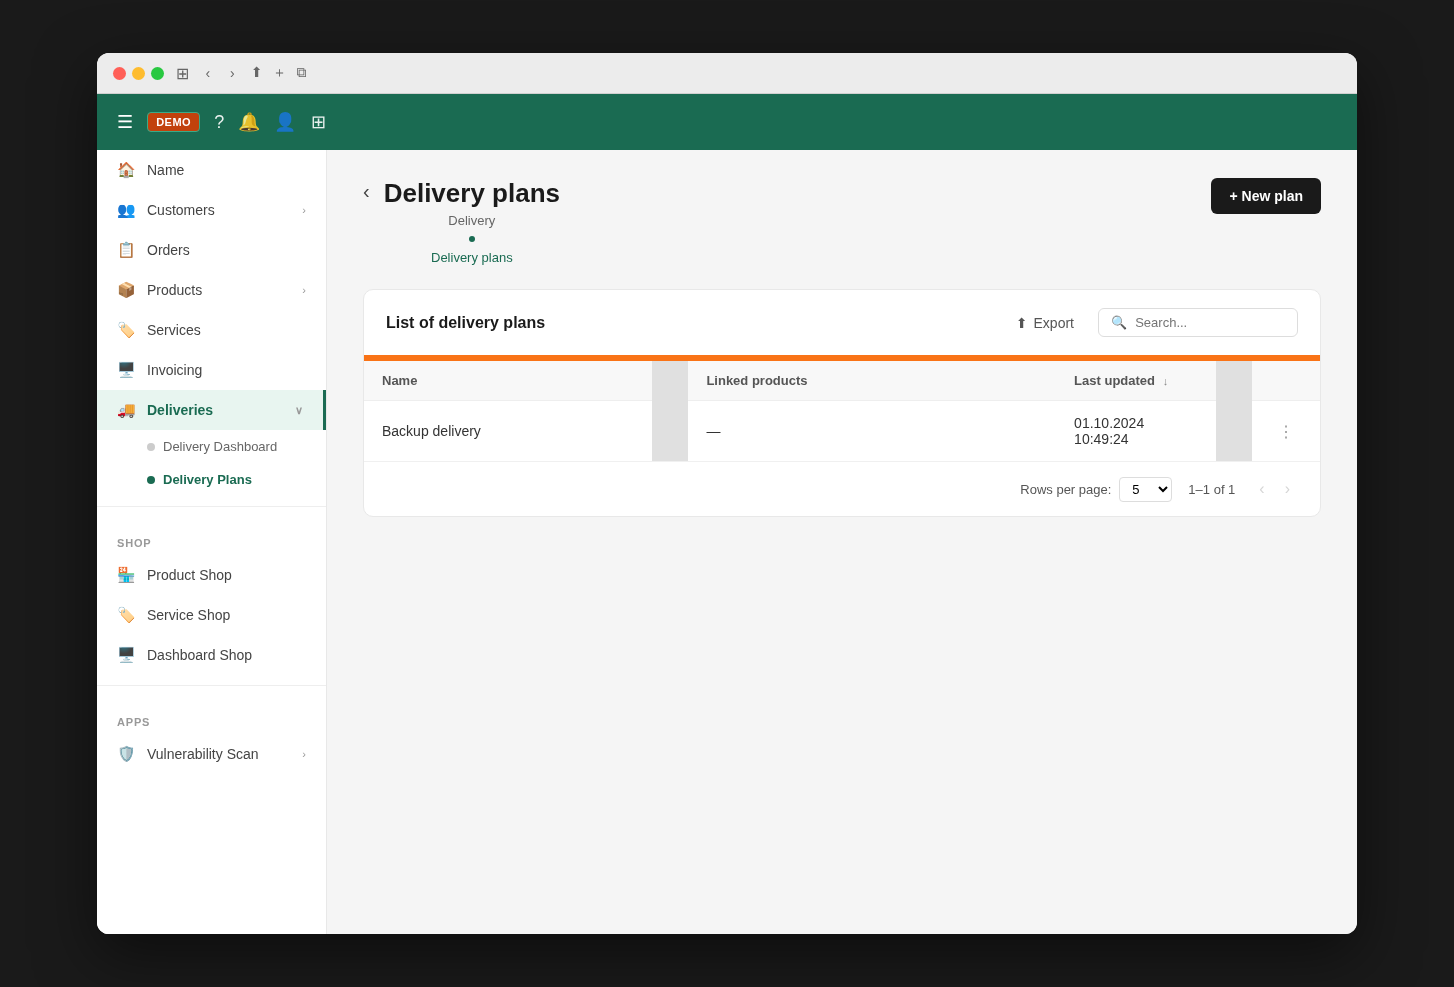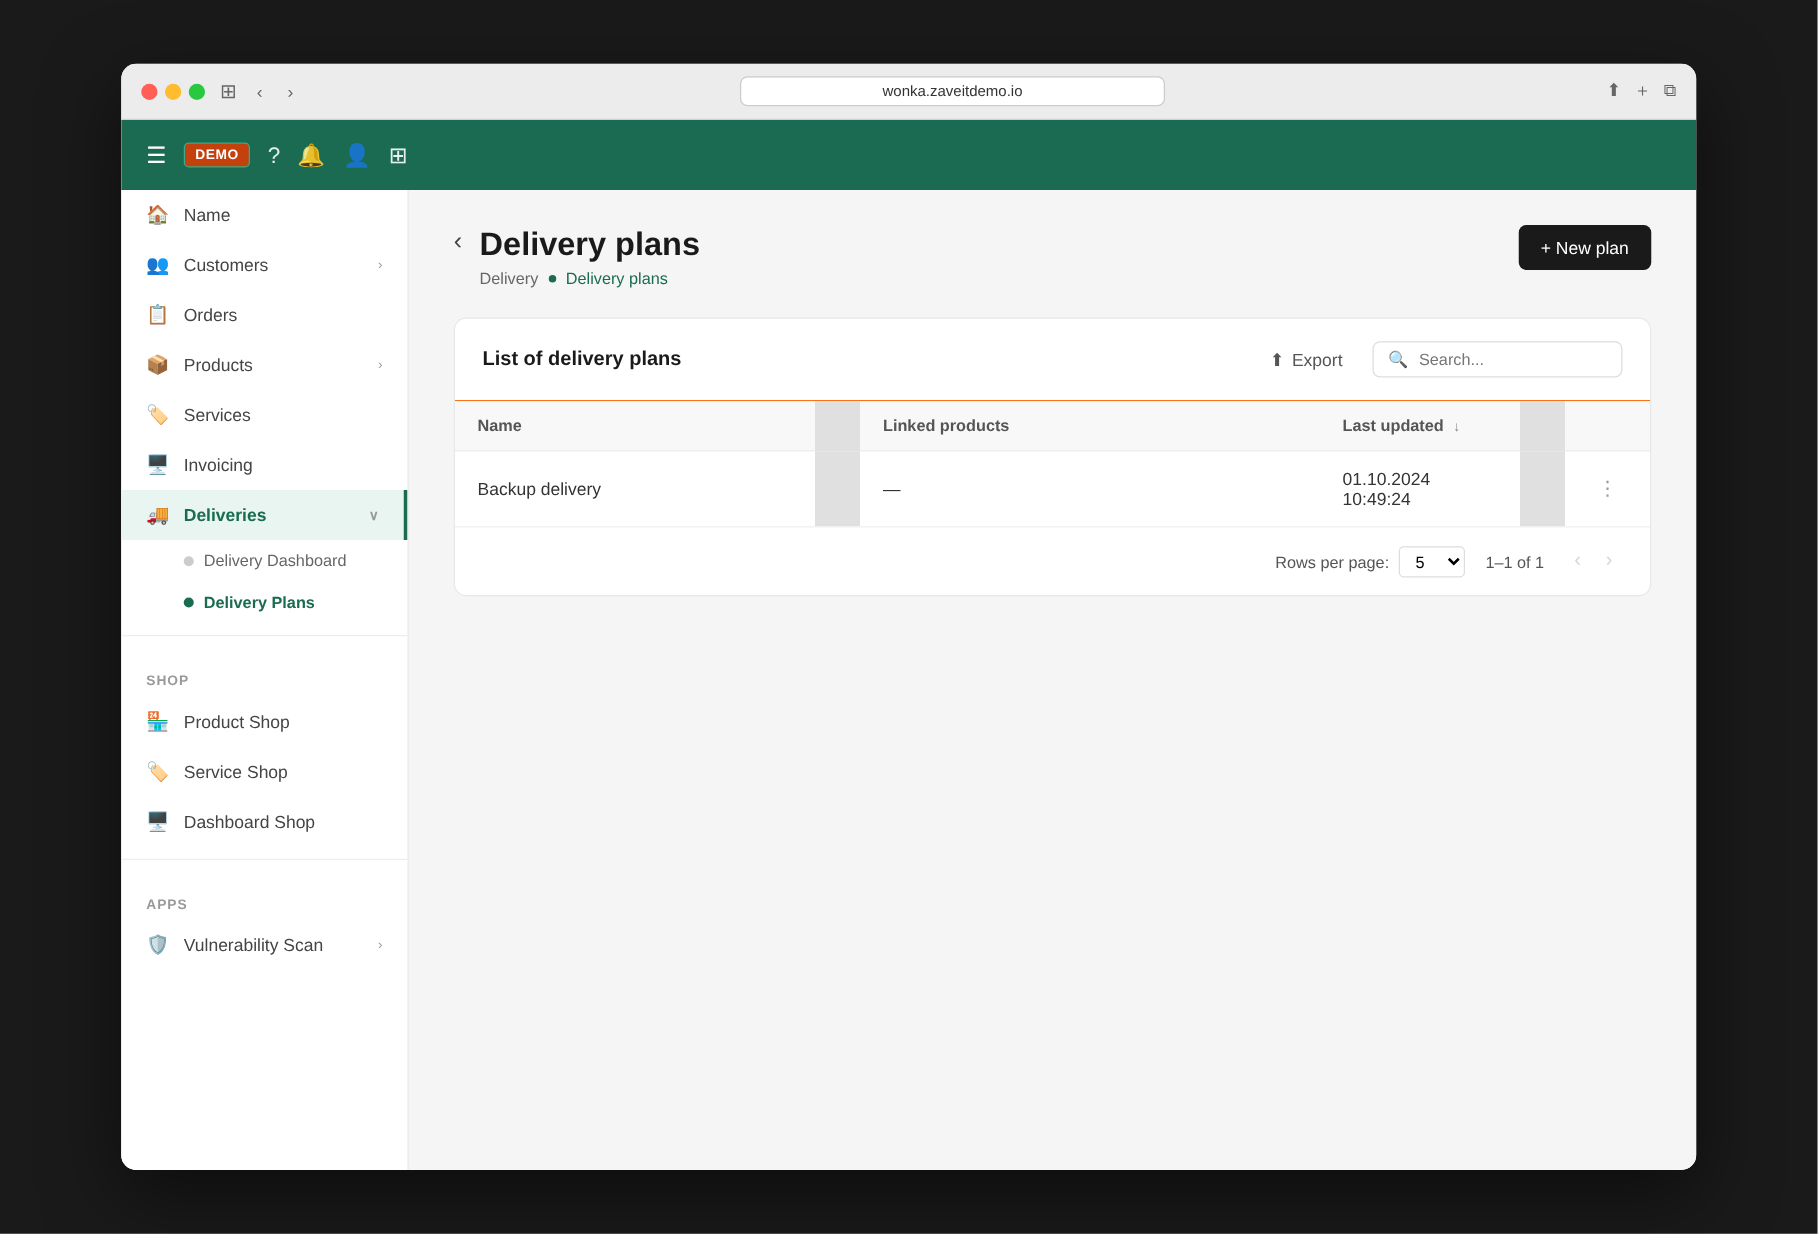--- a/index.html
+++ b/index.html
@@ -148,52 +148,52 @@
     .back-btn {
       font-size: 20px;
       color: #444;
       cursor: pointer;
       margin-top: 2px;
       background: none;
       border: none;
     }
     .page-title-block { }
     .page-title { font-size: 26px; font-weight: 700; color: #1a1a1a; }
-    .breadcrumb { display: flex; align-items: center; gap: 8px; margin-top: 4px; font-size: 13px; }
+    .breadcrumb { display: flex; align-items: center; gap: 8px; margin-top: 4px; font-size: 13px; flex-direction: column; }
     .breadcrumb-link { color: #666; cursor: pointer; }
     .breadcrumb-dot { width: 6px; height: 6px; border-radius: 50%; background: #1a6b52; }
     .breadcrumb-current { color: #1a6b52; font-weight: 500; }
 
     .new-plan-btn {
       background: #1a1a1a;
       color: #fff;
       border: none;
       border-radius: 6px;
       padding: 10px 18px;
       font-size: 14px;
-      font-weight: 400;
+      font-weight: 700;
       cursor: pointer;
       display: flex;
       align-items: center;
       gap: 6px;
     }
 
     
     .table-card {
       background: #fff;
       border-radius: 10px;
       border: 1px solid #e8e8e8;
       overflow: hidden;
     }
     .table-card-header {
       display: flex;
       align-items: center;
       justify-content: space-between;
       padding: 18px 22px;
-      border-bottom: 1px solid #f97316;
+      border-bottom: 6px solid #f97316;
     }
     .table-title { font-size: 16px; font-weight: 600; color: #1a1a1a; }
     .table-actions { display: flex; align-items: center; gap: 14px; }
     .export-btn {
       display: flex;
       align-items: center;
       gap: 6px;
       background: none;
       border: none;
       color: #555;
@@ -303,23 +303,20 @@
 
   <div class="browser-chrome">
     <div class="traffic-lights">
       <div class="traffic-light tl-red"></div>
       <div class="traffic-light tl-yellow"></div>
       <div class="traffic-light tl-green"></div>
     </div>
     <button class="sidebar-toggle">⊞</button>
     <button class="browser-btn">‹</button>
     <button class="browser-btn">›</button>
-    <div class="address-bar">
-      <input class="address-input" readonly="" value="wonka.zaveitdemo.io" style="">
-    </div>
     <div class="browser-actions">
       <span>⬆</span>
       <span>＋</span>
       <span>⧉</span>
     </div>
   </div>
 
   <div class="app-layout">
 
     <nav class="top-nav">

